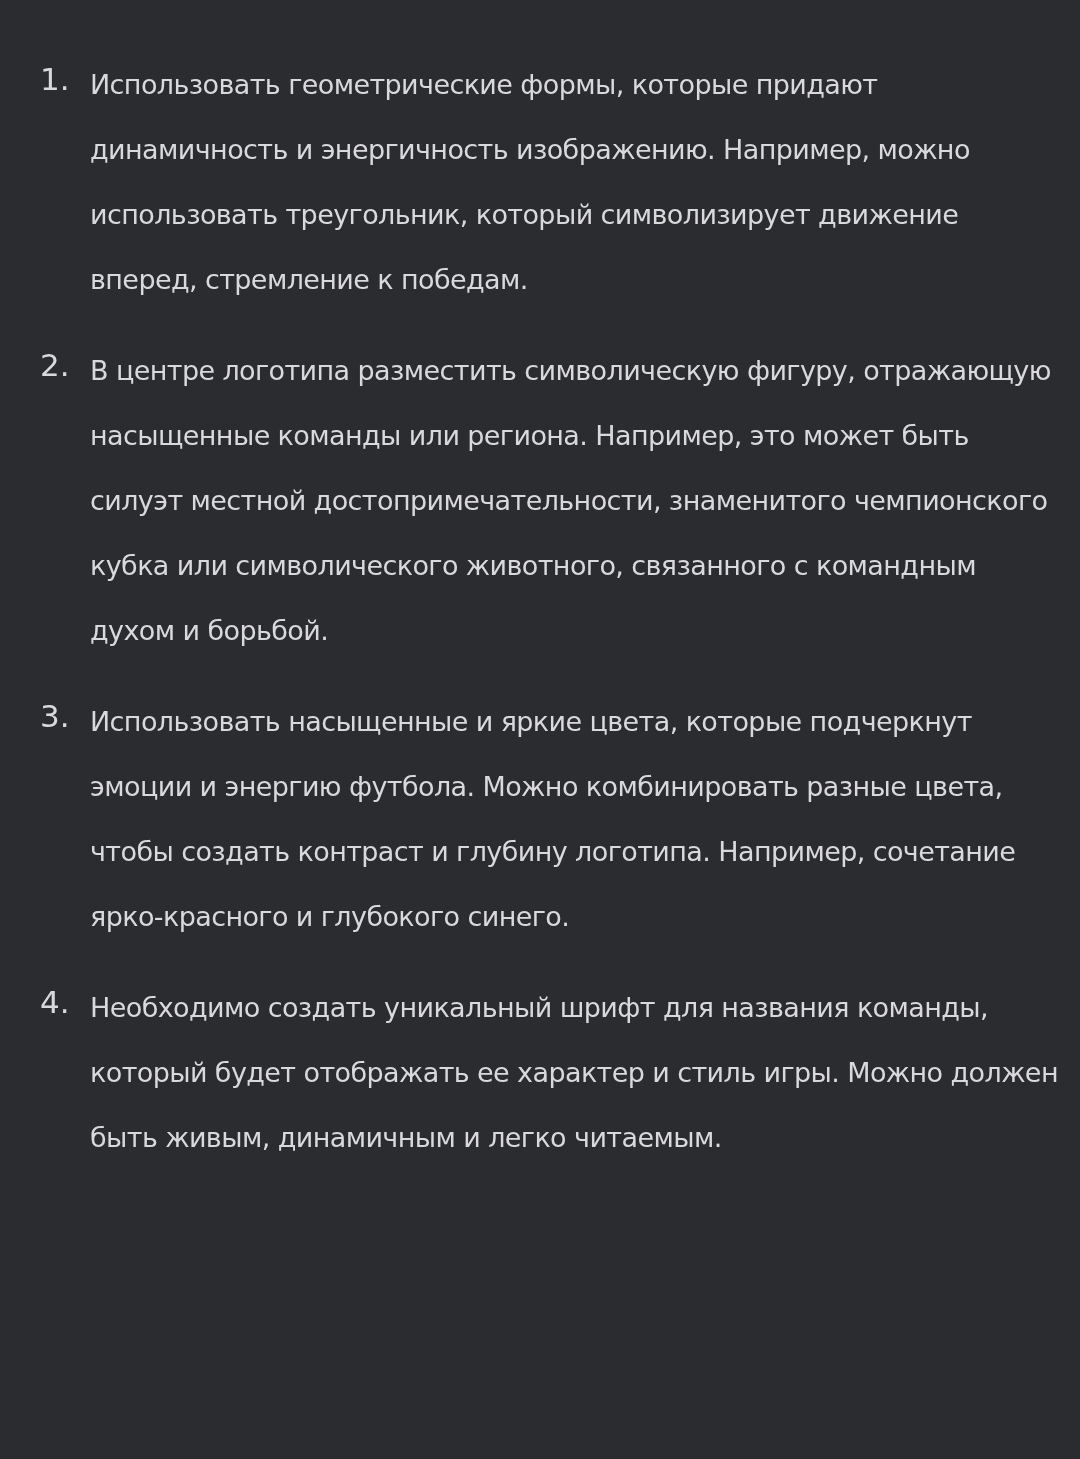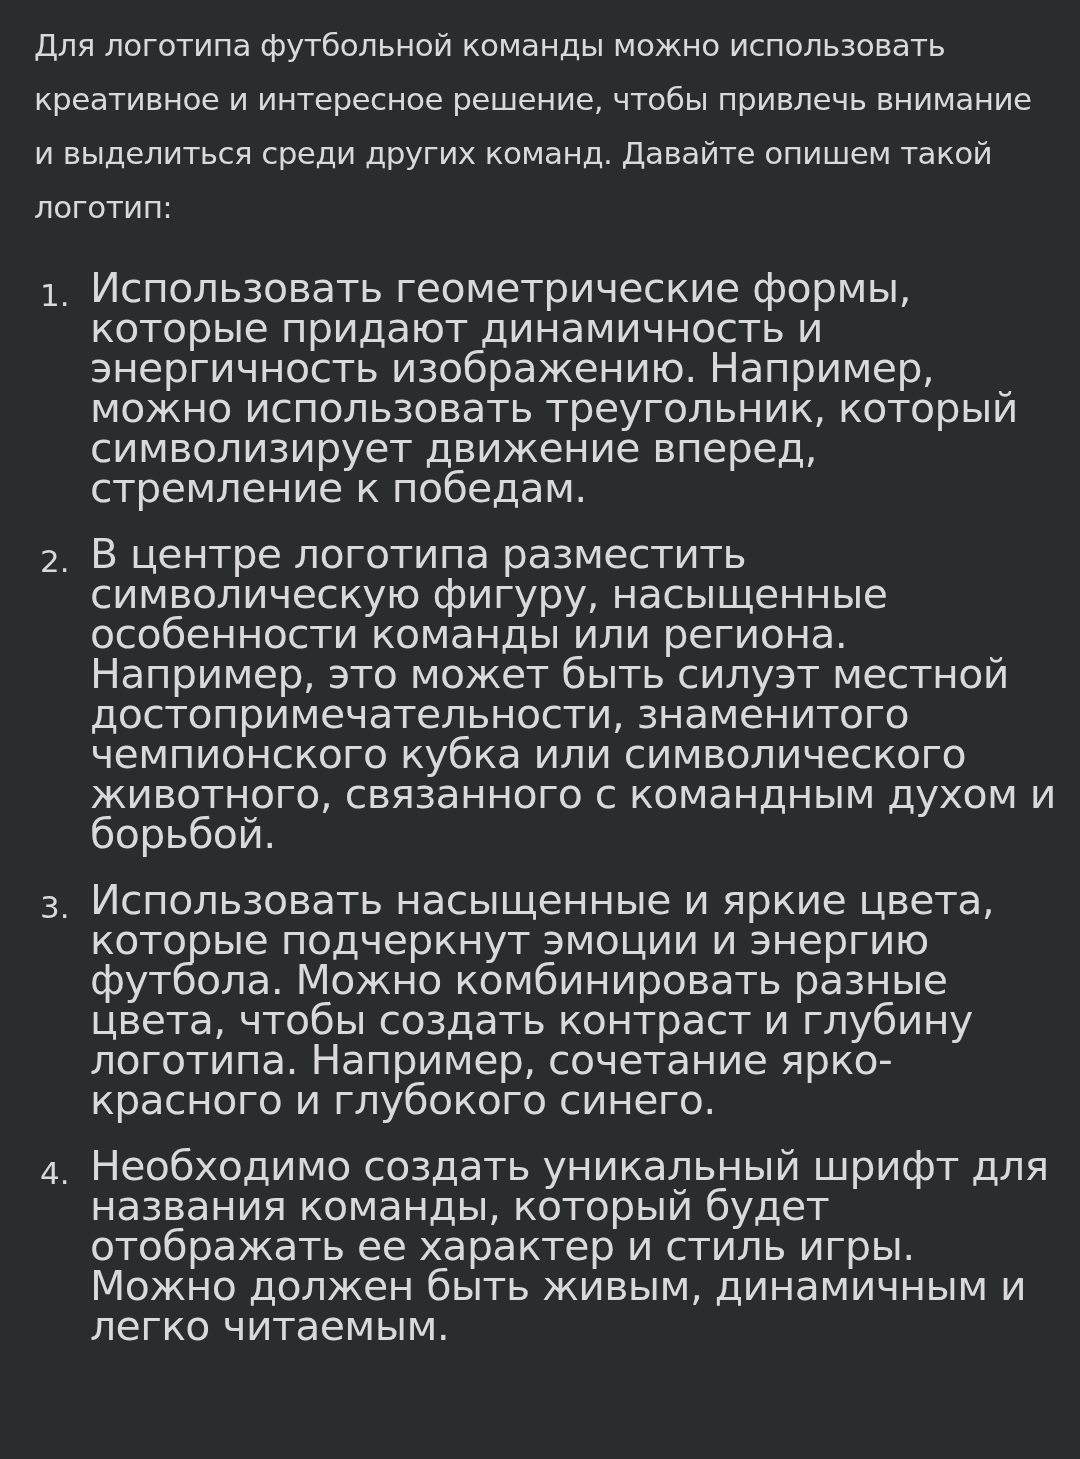--- a/index.html
+++ b/index.html
@@ -10,35 +10,34 @@
     color: #d9d9dc;
   }
   .content { padding: 18px 20px 0 34px; }
   .intro {
     font-size: 31px; line-height: 54px; margin: 0;
     letter-spacing: -0.6px;
   }
   ol { margin: 34px 0 0 0; padding: 0; list-style: none; }
   li { display: flex; margin-bottom: 26px; }
   .num { width: 56px; flex: 0 0 56px; font-size: 31px; line-height: 54px; text-align: left; padding-left: 6px; box-sizing: border-box; }
-  .item-text { font-size: 41px; line-height: 40px; letter-spacing: -0.6px; }
+  .item-text { font-size: 27px; line-height: 65px; letter-spacing: -0.6px; }
 </style>
 </head>
 <body>
 
 <div class="content">
-  <p class="intro">Для логотипа футбольной команды можно использовать креативное и интересное решение, чтобы привлечь внимание и выделиться среди других команд. Давайте опишем такой логотип:</p>
   <ol>
     <li>
       <span class="num">1.</span>
       <span class="item-text">Использовать геометрические формы, которые придают динамичность и энергичность изображению. Например, можно использовать треугольник, который символизирует движение вперед, стремление к победам.</span>
     </li>
     <li>
       <span class="num">2.</span>
-      <span class="item-text">В центре логотипа разместить символическую фигуру, насыщенные особенности команды или региона. Например, это может быть силуэт местной достопримечательности, знаменитого чемпионского кубка или символического животного, связанного с командным духом и борьбой.</span>
+      <span class="item-text">В центре логотипа разместить символическую фигуру, отражающую насыщенные команды или региона. Например, это может быть силуэт местной достопримечательности, знаменитого чемпионского кубка или символического животного, связанного с командным духом и борьбой.</span>
     </li>
     <li>
       <span class="num">3.</span>
       <span class="item-text">Использовать насыщенные и яркие цвета, которые подчеркнут эмоции и энергию футбола. Можно комбинировать разные цвета, чтобы создать контраст и глубину логотипа. Например, сочетание ярко-красного и глубокого синего.</span>
     </li>
     <li>
       <span class="num">4.</span>
       <span class="item-text">Необходимо создать уникальный шрифт для названия команды, который будет отображать ее характер и стиль игры. Можно должен быть живым, динамичным и легко читаемым.</span>
     </li>
   </ol>

